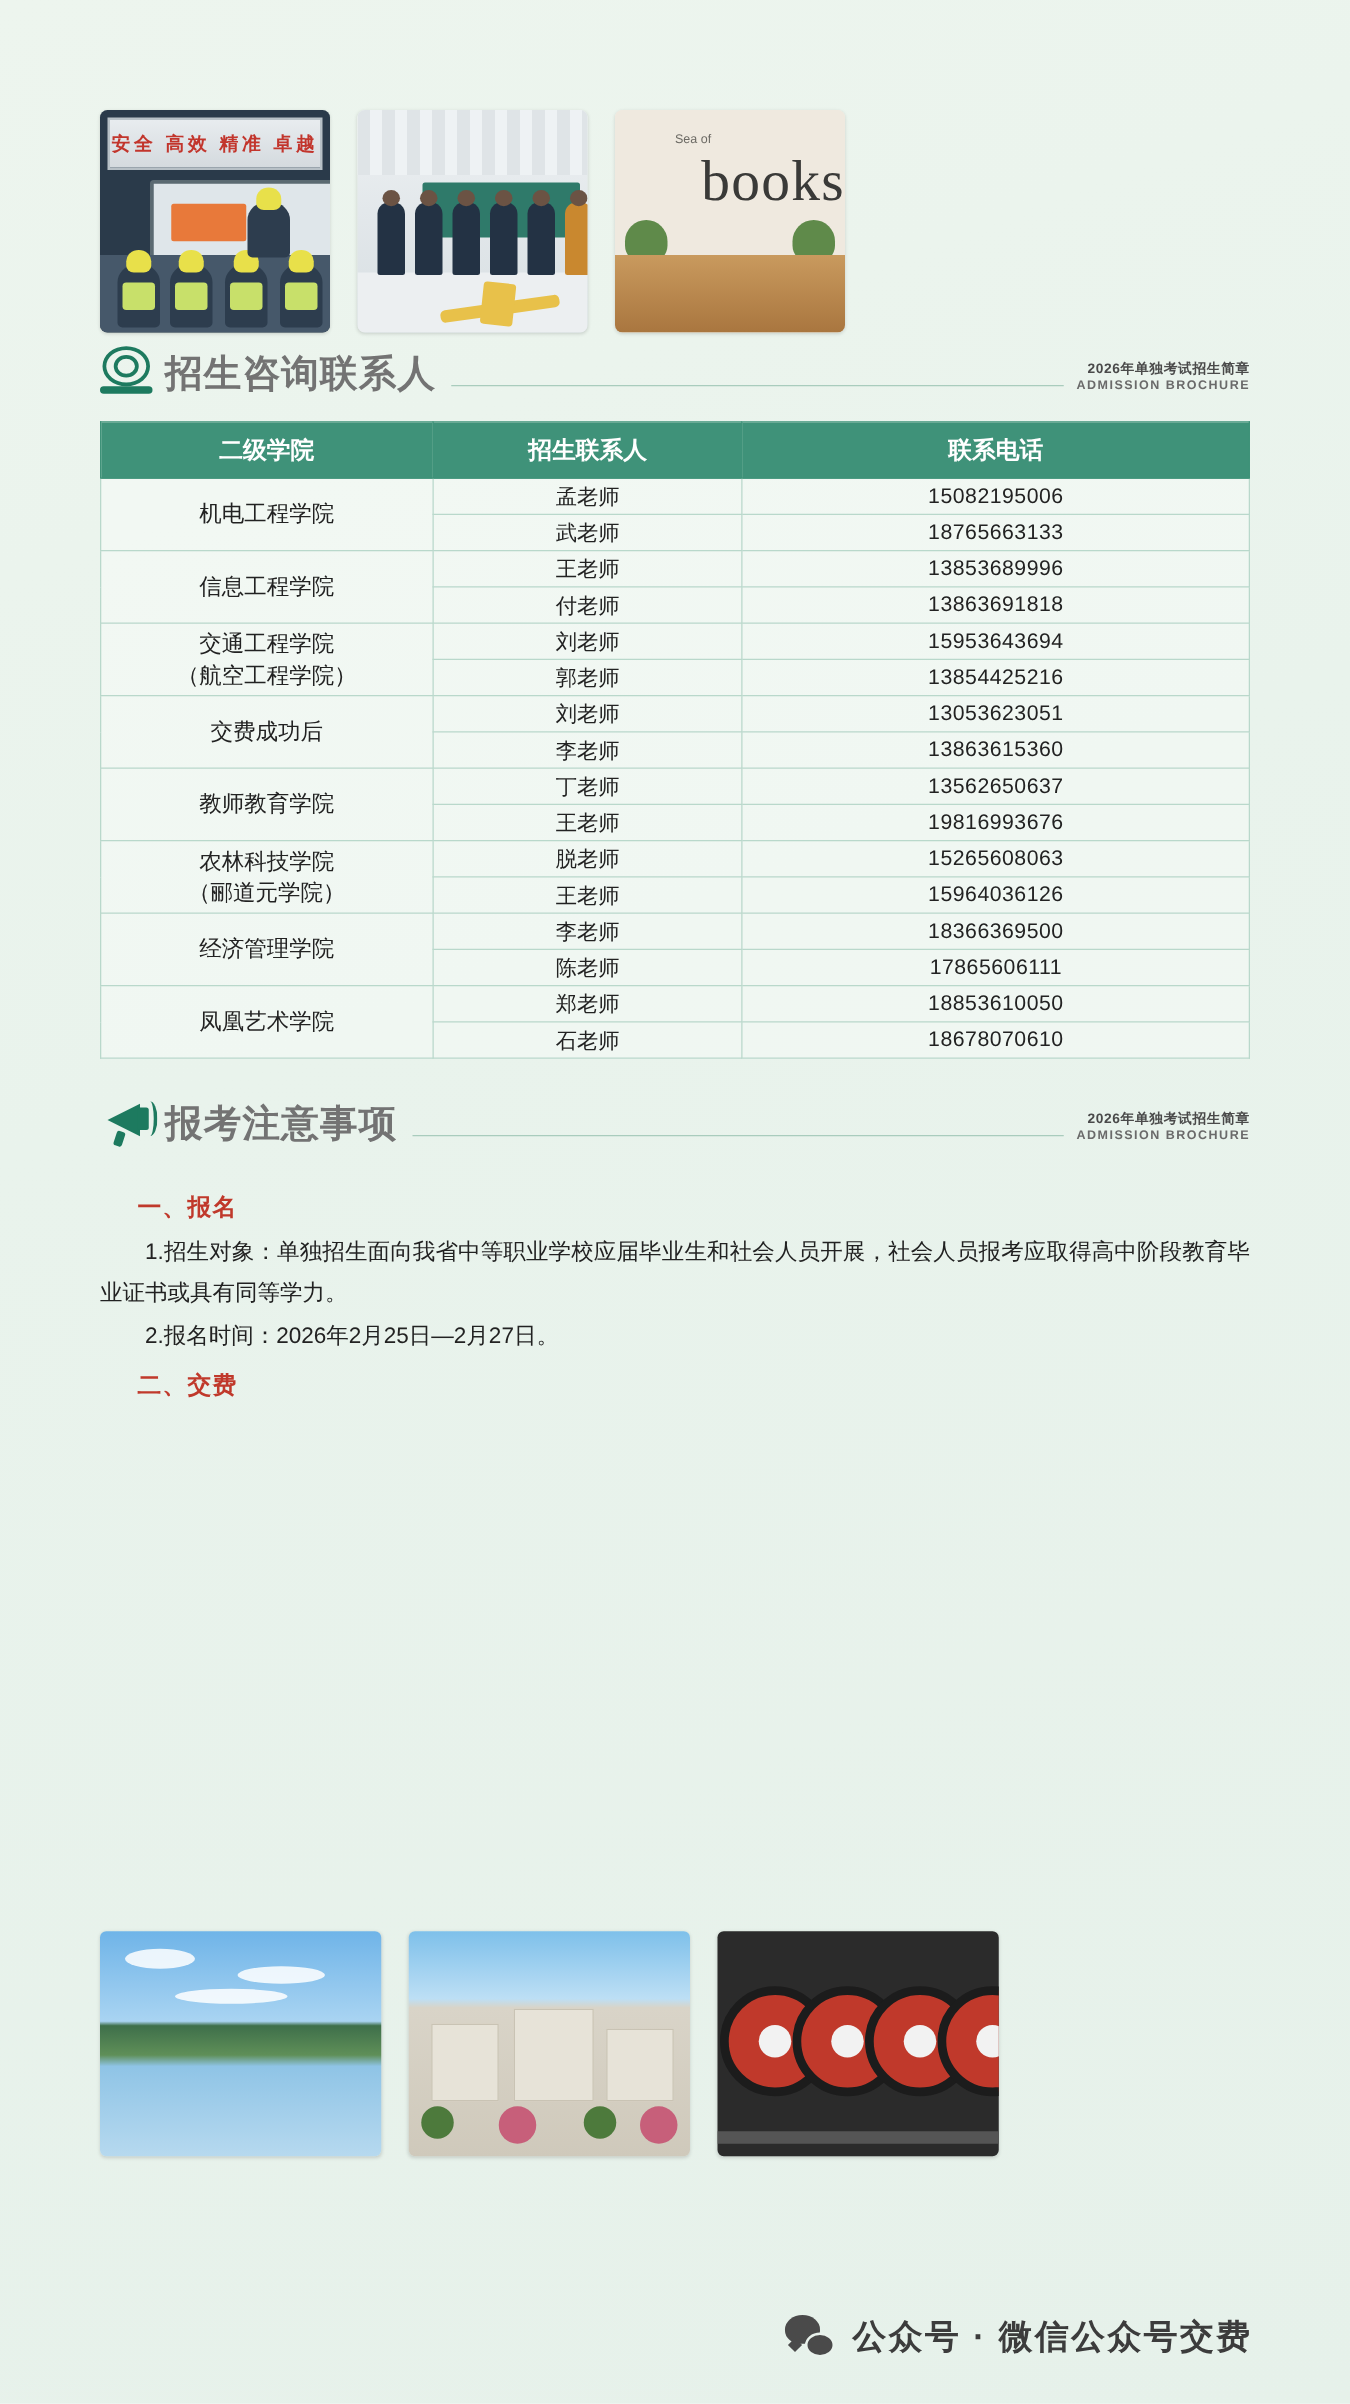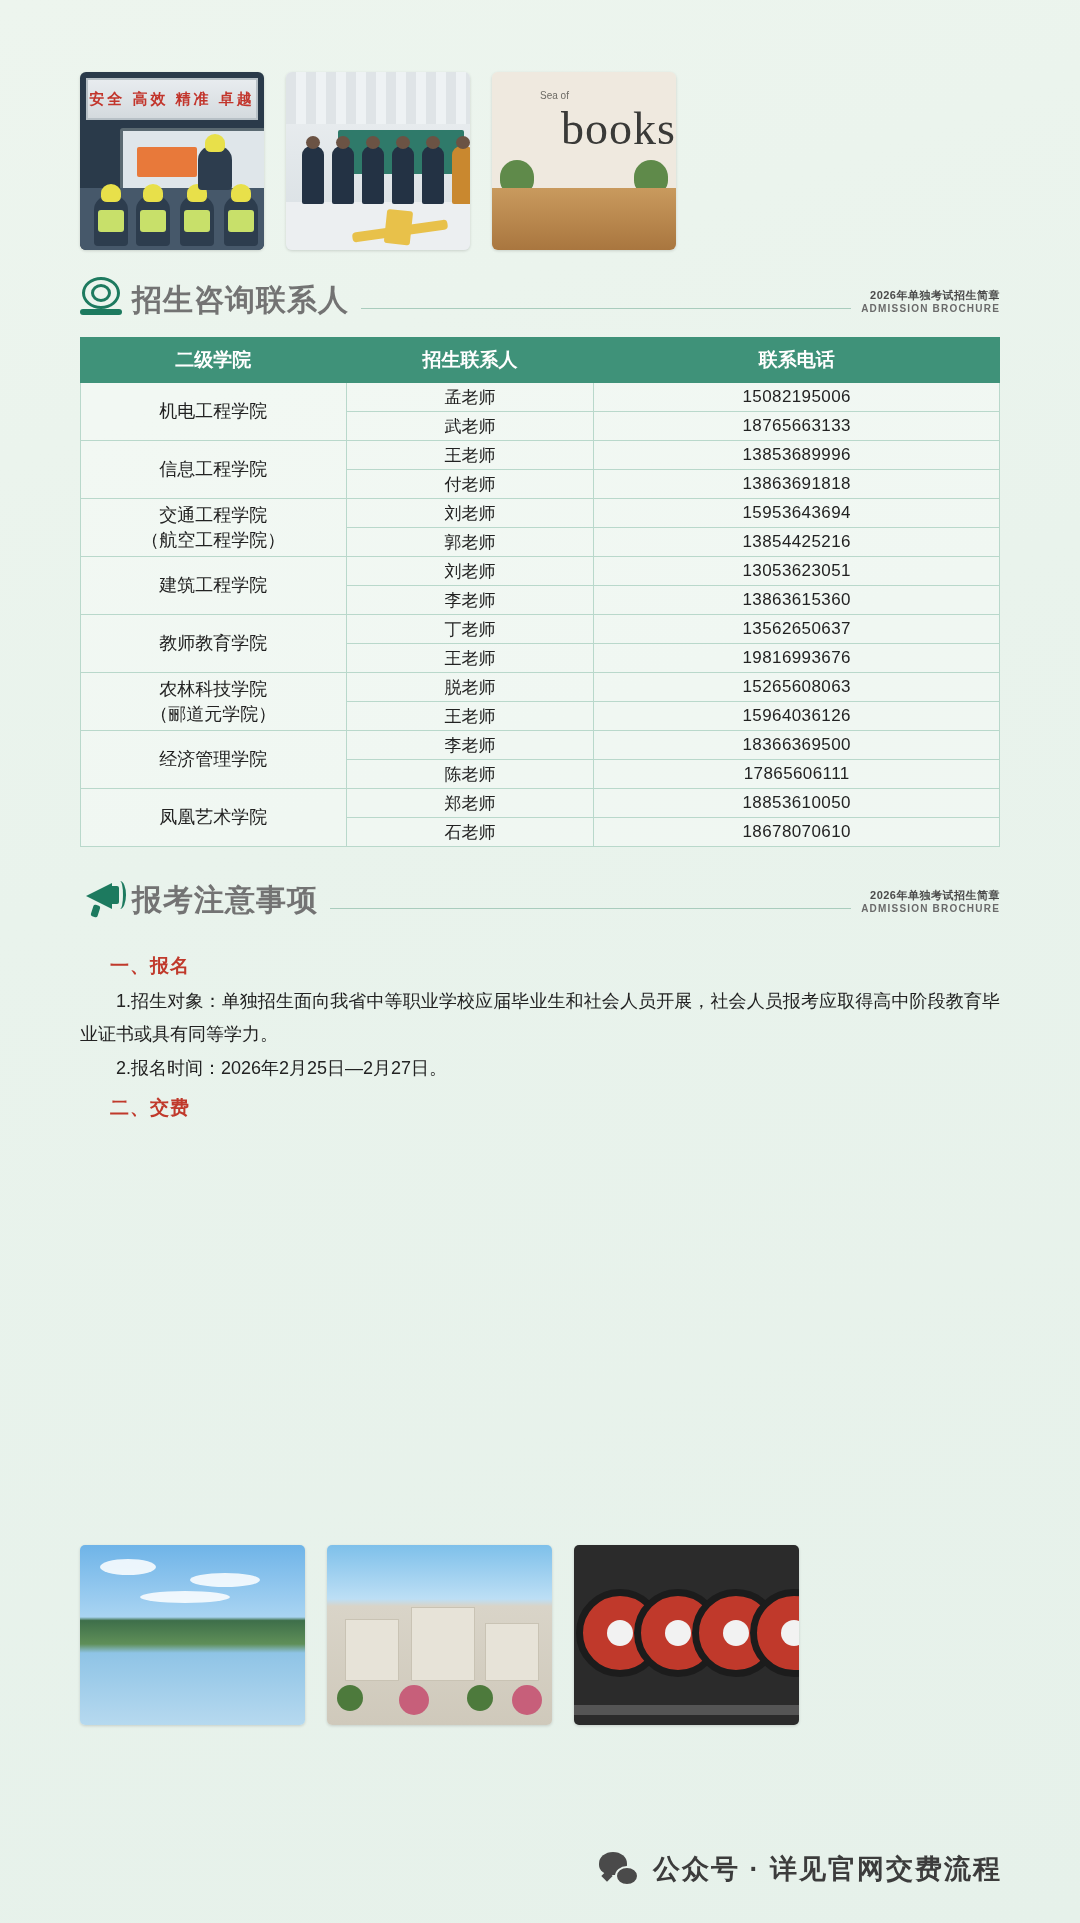--- a/index.html
+++ b/index.html
@@ -25,21 +25,21 @@
     gap: 22px;
   }
   .photo {
     width: 225px; height: 178px;
     border-radius: 6px;
     overflow: hidden;
     position: relative;
     box-shadow: 0 1px 3px rgba(0,0,0,.15);
     flex: 0 0 auto;
   }
-  .strip-3 .photo { width: 184px; }
+  .strip-3 .photo { width: 184px; margin-top: 16px; }
 
   
   .ph1 { background: #2a3a4a; }
   .ph1 .banner {
     position: absolute; top: 6px; left: 6px; right: 6px; height: 42px;
     background: linear-gradient(#e8ecef,#d4dade);
     border: 2px solid #b7c0c6;
     display: flex; align-items: center; justify-content: center;
     color: #c2352c; font-weight: bold; font-size: 15px; letter-spacing: 3px;
   }
@@ -268,21 +268,21 @@
         <tr>
           <td class="college" rowspan="2">交通工程学院<br>（航空工程学院）</td>
           <td class="name">刘老师</td>
           <td class="tel">15953643694</td>
         </tr>
         <tr>
           <td class="name">郭老师</td>
           <td class="tel">13854425216</td>
         </tr>
         <tr>
-          <td class="college" rowspan="2">建筑工程学院</td>
+          <td class="college" rowspan="2">交费成功后</td>
           <td class="name">刘老师</td>
           <td class="tel">13053623051</td>
         </tr>
         <tr>
           <td class="name">李老师</td>
           <td class="tel">13863615360</td>
         </tr>
         <tr>
           <td class="college" rowspan="2">教师教育学院</td>
           <td class="name">丁老师</td>
@@ -366,16 +366,16 @@
       <span class="wheel" style="left:176px;top:44px;"></span>
       <span class="rail"></span>
     </div>
   </div>
 
   <div class="footer">
     <div class="wechat-icon">
       <span class="b1"></span>
         <span class="b2"></span>
     </div>
-    <div class="footer-text">公众号 · 详见官网交费流程</div>
+    <div class="footer-text">公众号 · 微信公众号交费</div>
   </div>
 
 </div>
 
 </body></html>

